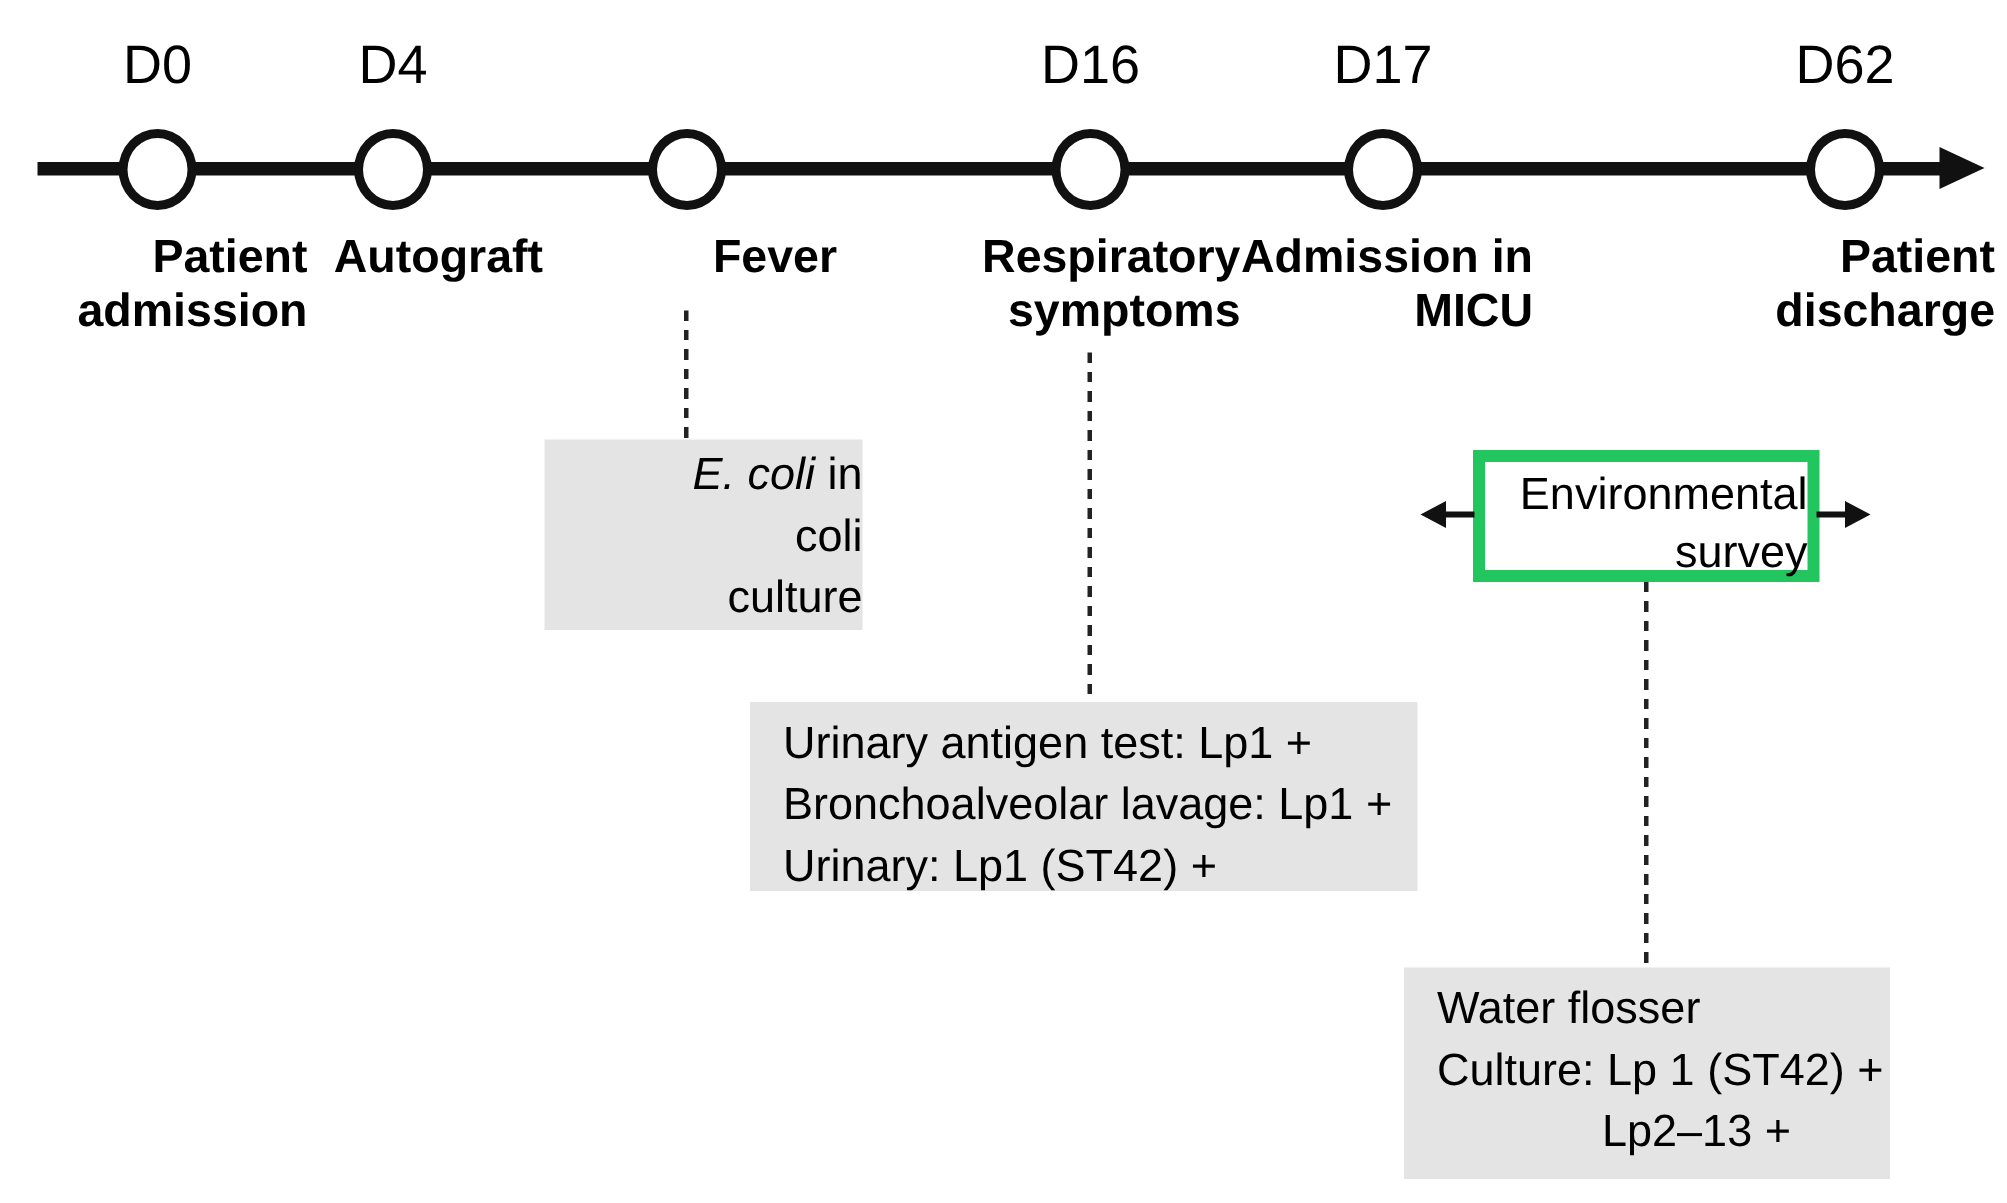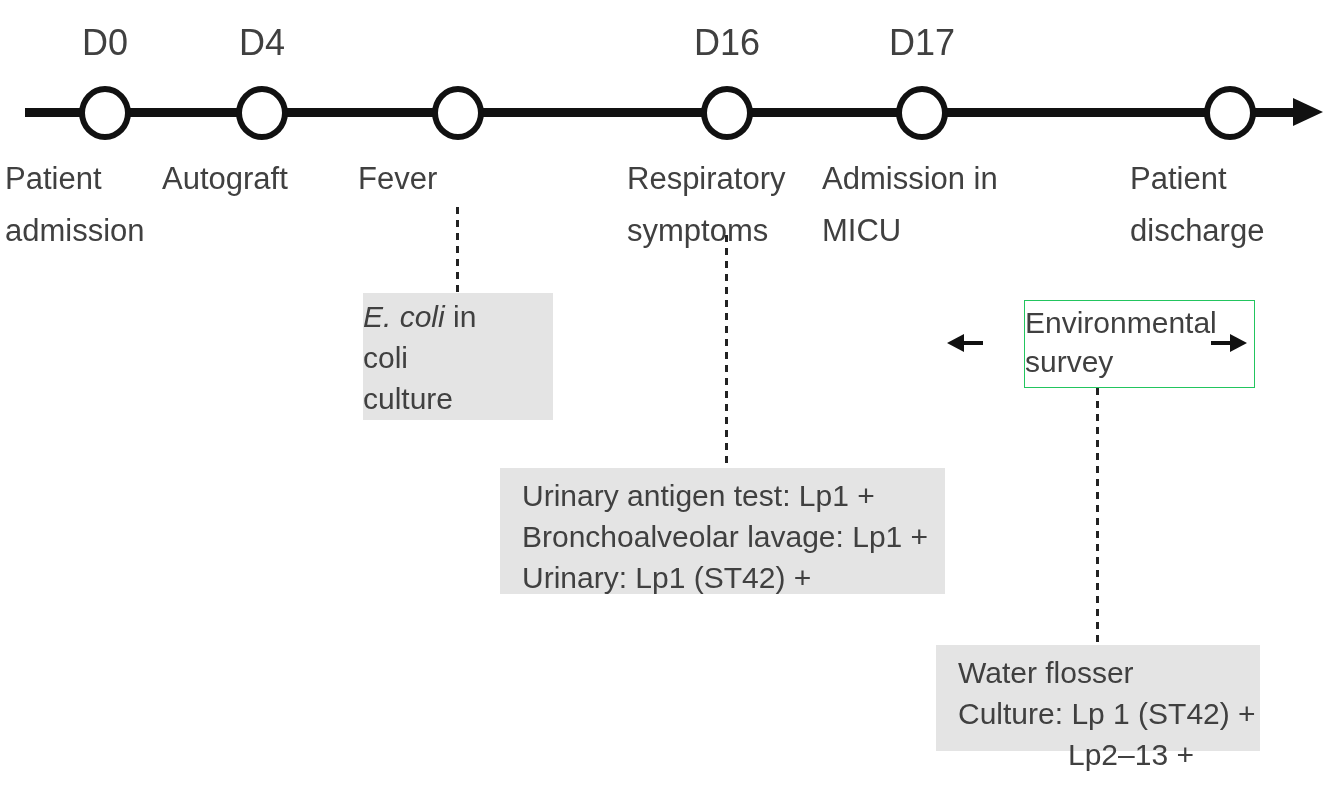--- a/index.html
+++ b/index.html
@@ -2,21 +2,21 @@
 <html><head>
 <meta charset="utf-8">
 <style>
   html, body { margin: 0; padding: 0; background: #ffffff; }
   .canvas {
     position: relative;
     width: 1338px;
     height: 802px;
     background: #ffffff;
     font-family: "Liberation Sans", sans-serif;
-    color: #404040;
+    color: #000000;
     overflow: hidden;
   }
 
   
   .axis {
     position: absolute;
     left: 25px; top: 108px;
     width: 1270px; height: 9px;
     background: #111111;
   }
@@ -49,24 +49,25 @@
     font-size: 36px;
     line-height: 42px;
     white-space: pre-line;
   }
 
   
   .event-label {
     position: absolute;
     top: 153px;
     width: 200px;
-    text-align: left;
+    text-align: right;
     font-size: 31px;
-    line-height: 52px;
+    line-height: 36px;
     white-space: pre-line;
+    font-weight: bold;
   }
 
   
   .dashed-v {
     position: absolute;
     width: 3px;
     background: repeating-linear-gradient(to bottom, #222222 0px, #222222 7px, transparent 7px, transparent 13px);
   }
   #dash-fever { left: 456px; top: 207px; height: 86px; }
   #dash-resp  { left: 725px; top: 235px; height: 233px; }
@@ -75,52 +76,51 @@
   
   .gray-box {
     position: absolute;
     background: #e4e4e4;
     font-size: 30px;
     line-height: 41px;
     box-sizing: border-box;
   }
   #box-ecoli {
     left: 363px; top: 293px;
-    width: 190px; height: 127px;
-    text-align: left;
+    width: 212px; height: 127px;
+    text-align: right;
     padding-top: 3px;
   }
   #box-lab {
     left: 500px; top: 468px;
     width: 445px; height: 126px;
     padding: 7px 0 0 22px;
     white-space: nowrap;
   }
   #box-water {
     left: 936px; top: 645px;
-    width: 324px; height: 106px;
+    width: 324px; height: 141px;
     padding: 7px 0 0 22px;
     white-space: nowrap;
   }
   #box-water .indent { margin-left: 110px; }
 
   
   #box-env {
     position: absolute;
     left: 982px; top: 300px;
     width: 231px; height: 88px;
     box-sizing: border-box;
     background: #ffffff;
-    border: 1px solid #22c55e;
-    text-align: left;
+    border: 8px solid #22c55e;
+    text-align: right;
     font-size: 30px;
     line-height: 39px;
     padding-top: 2px;
     white-space: pre-line;
-    margin-left: 42px;
   }
   .env-shaft {
     position: absolute;
     top: 341px;
     width: 22px; height: 4px;
     background: #111111;
   }
   #env-shaft-left  { left: 961px; }
   #env-shaft-right { left: 1211px; }
   .env-head {
@@ -140,20 +140,21 @@
 
 <div class="canvas">
 
   <div class="axis"></div>
   <div class="axis-arrowhead"></div>
 
   <div class="day-label" style="left:25px">D0</div>
   <div class="day-label" style="left:182px">D4</div>
   <div class="day-label" style="left:647px">D16</div>
   <div class="day-label" style="left:842px">D17</div>
+  <div class="day-label" style="left:1150px">D62</div>
 
   <div class="node" style="left:79px"></div>
   <div class="node" style="left:236px"></div>
   <div class="node" style="left:432px"></div>
   <div class="node" style="left:701px"></div>
   <div class="node" style="left:896px"></div>
   <div class="node" style="left:1204px"></div>
 
   <div class="event-label" style="left:5px">Patient
 admission</div>

